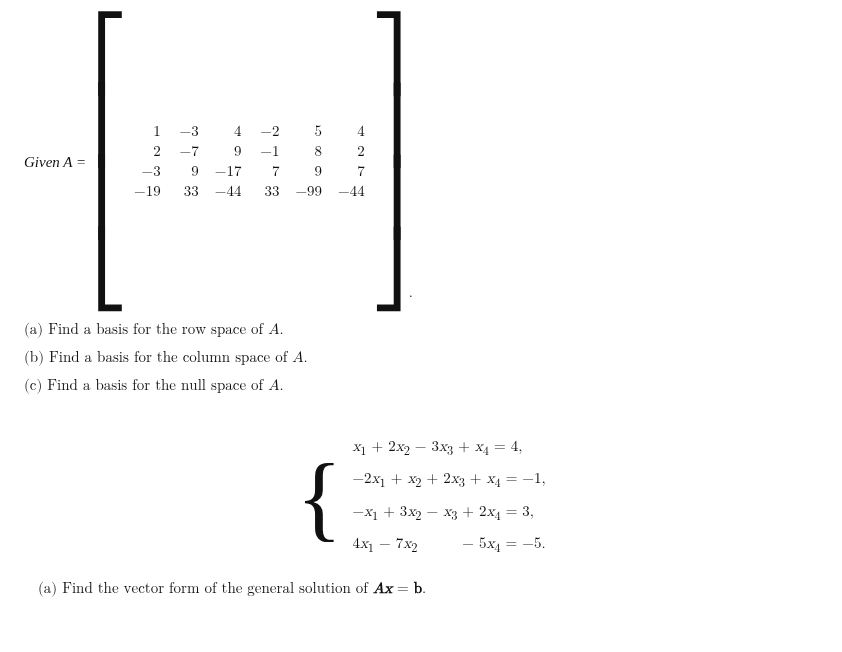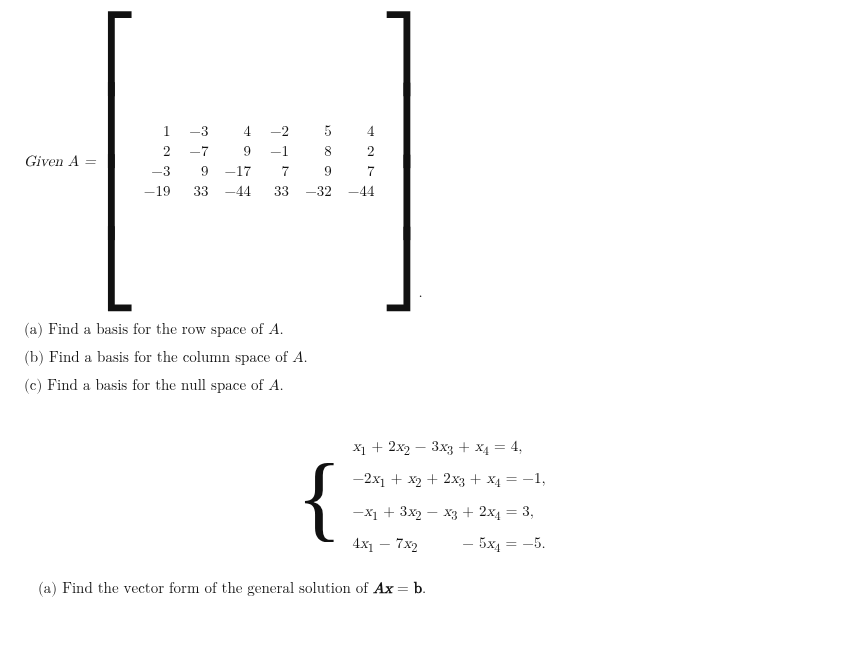--- a/index.html
+++ b/index.html
@@ -22,20 +22,21 @@
       display: flex;
       align-items: center;
       margin-bottom: 12px;
     }
 
     .given-label {
       font-style: italic;
       margin-right: 6px;
       font-size: 15px;
       white-space: nowrap;
+      font-family: Liberation Serif, serif;
     }
 
     
     .matrix-wrap {
       display: flex;
       align-items: center;
     }
 
     .bracket-left, .bracket-right {
       font-size: 72px;
@@ -165,21 +166,21 @@
         <span class="matrix-cell">9</span>
         <span class="matrix-cell">−17</span>
         <span class="matrix-cell">7</span>
         <span class="matrix-cell">9</span>
         <span class="matrix-cell">7</span>
 
         <span class="matrix-cell">−19</span>
         <span class="matrix-cell">33</span>
         <span class="matrix-cell">−44</span>
         <span class="matrix-cell">33</span>
-        <span class="matrix-cell">−32</span>
+        <span class="matrix-cell">−99</span>
         <span class="matrix-cell">−44</span>
       </div>
       <span class="bracket-right">⎤<br style="line-height:0">⎥<br style="line-height:0">⎥<br style="line-height:0">⎦</span>
       <span class="period">.</span>
     </div>
   </div>
 
   <ul class="parts-list">
     <li>
       <span>(a) Find a basis for the row space of <em>A</em>.</span>

